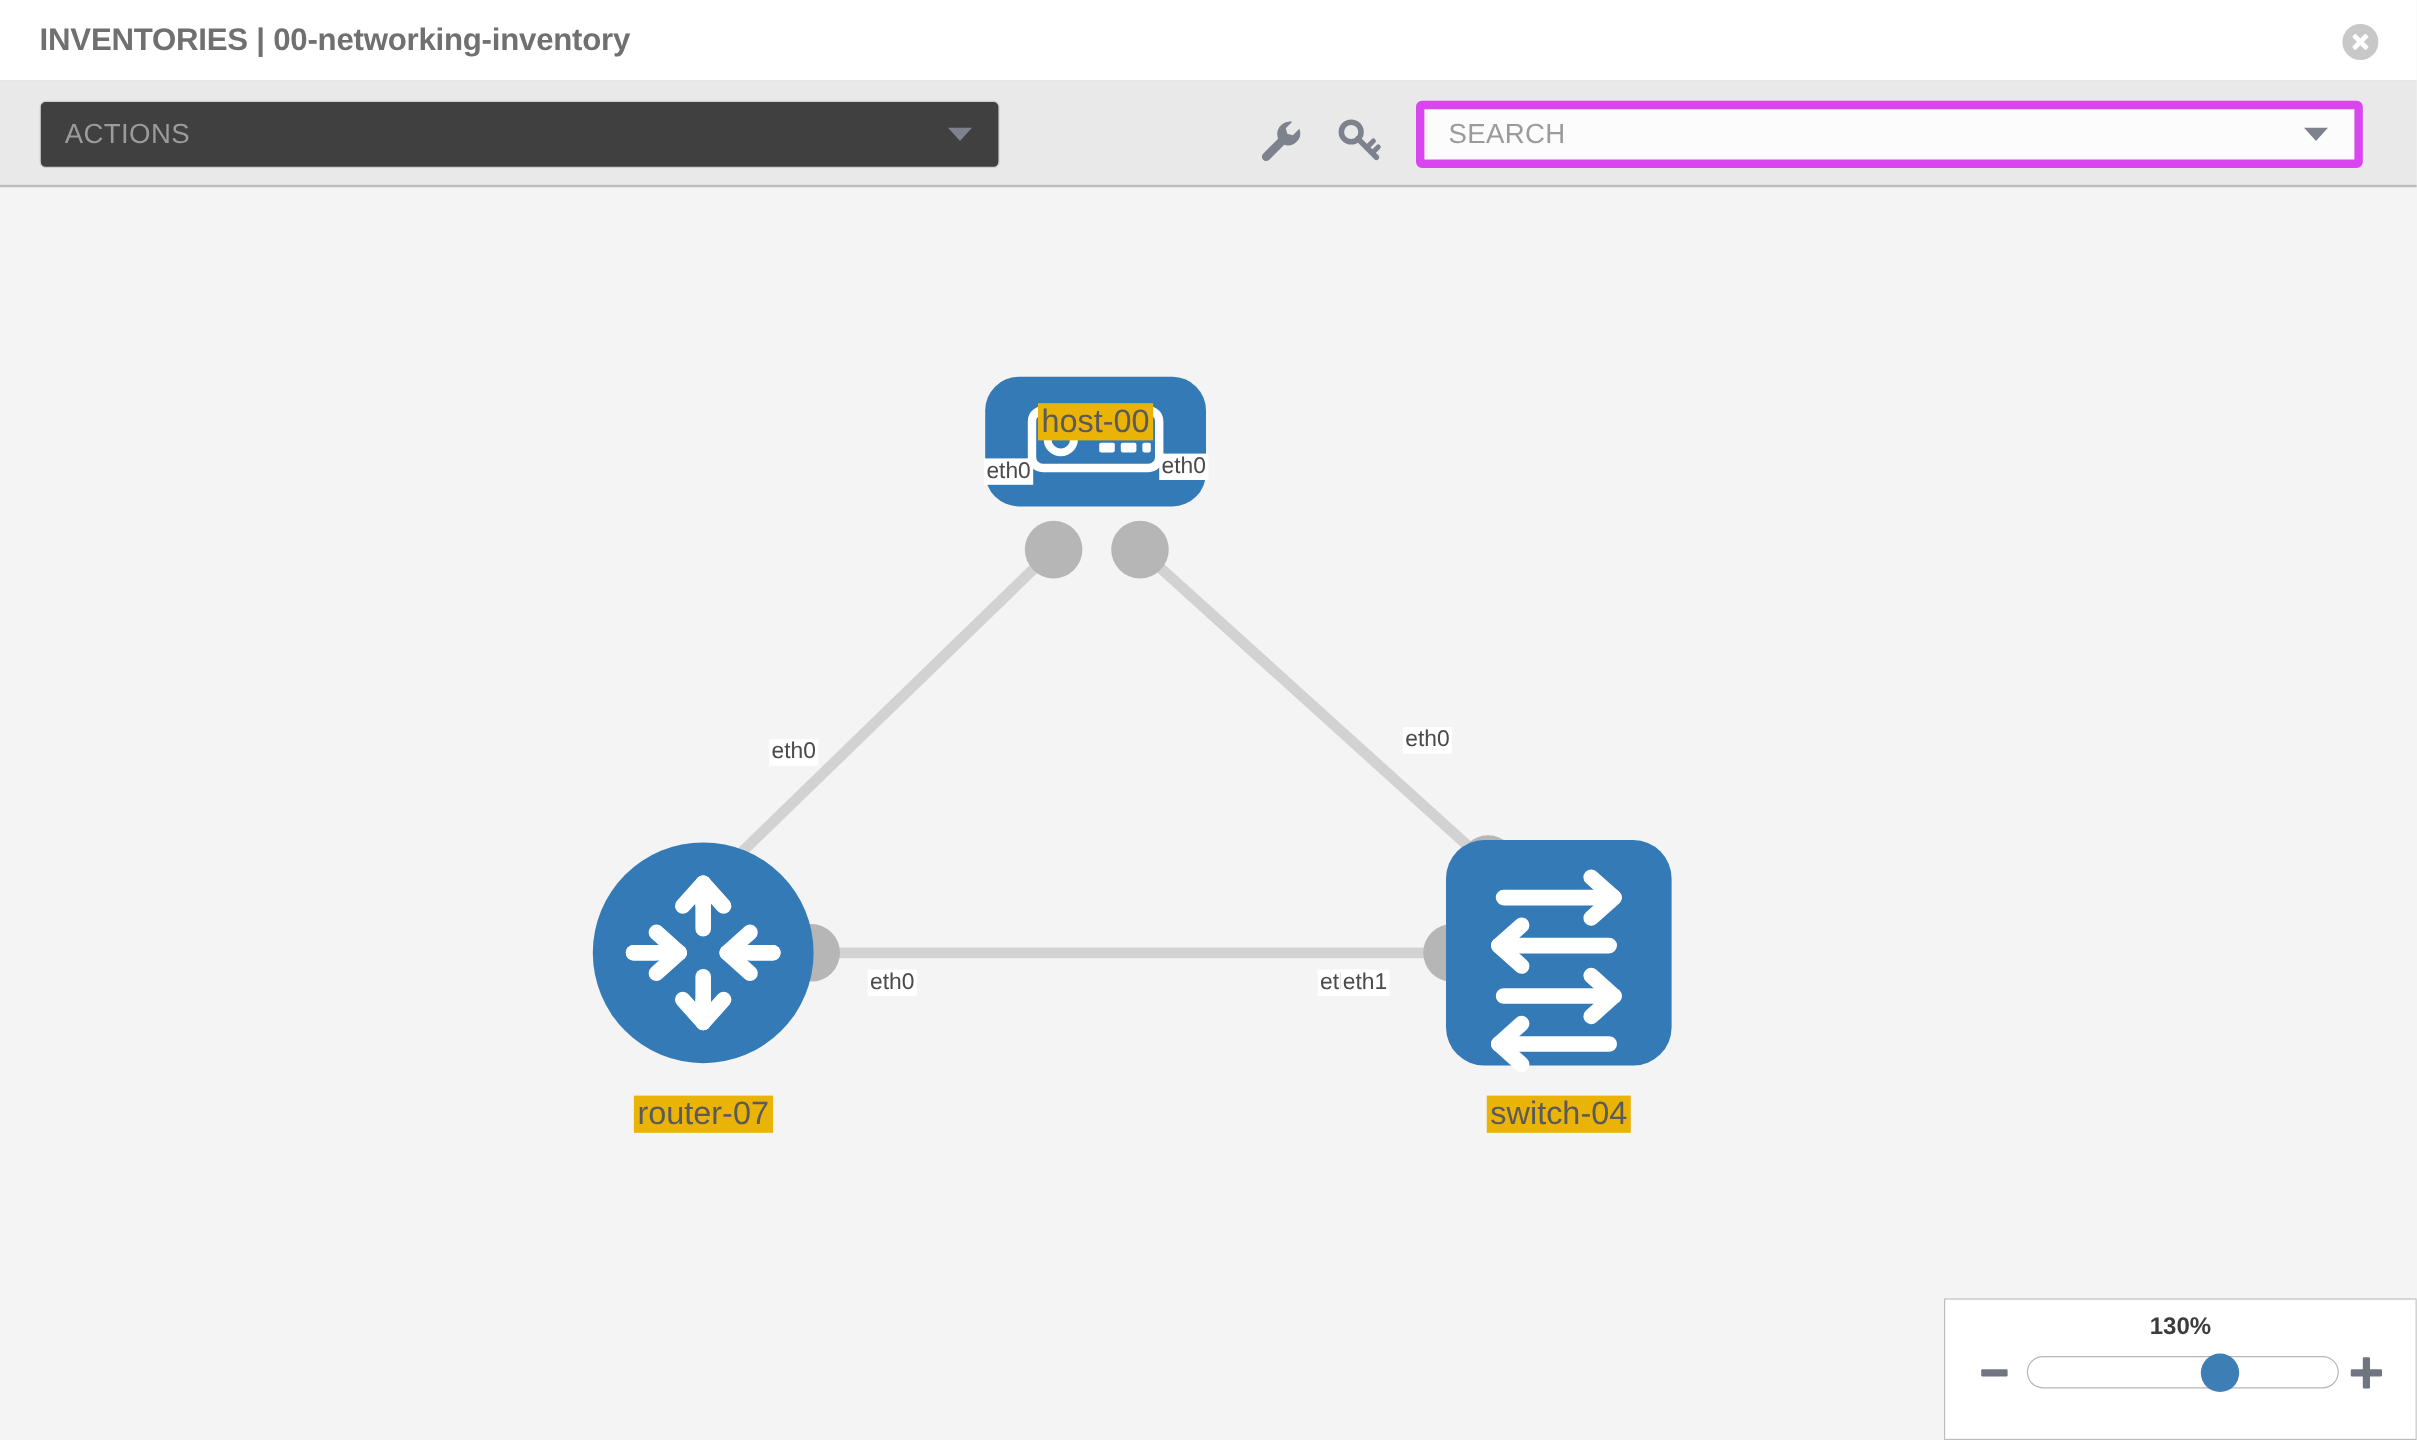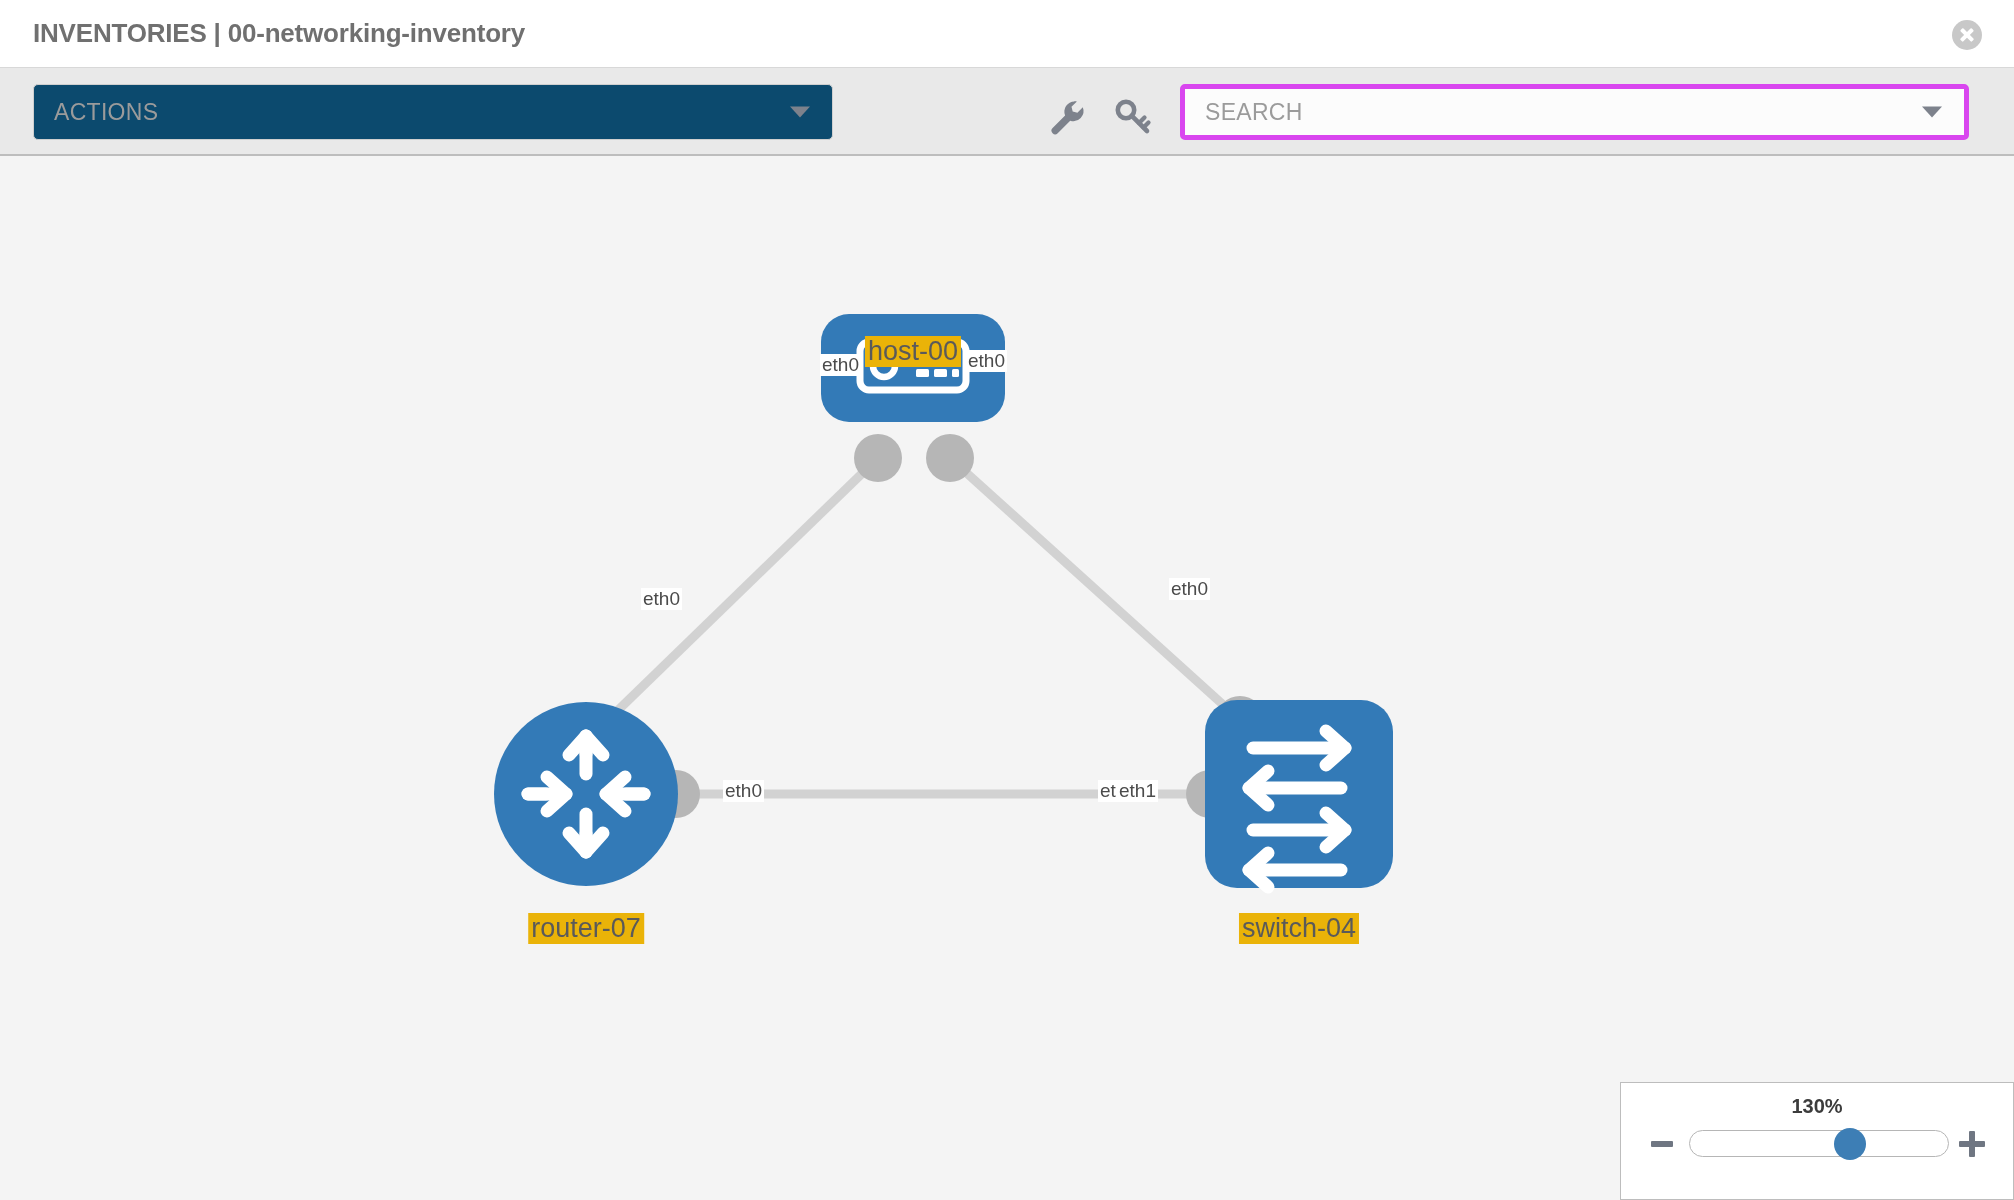--- a/index.html
+++ b/index.html
@@ -36,42 +36,42 @@
   .close-btn::after  { transform: translate(-50%,-50%) rotate(-45deg); }
 
   
   .toolbar {
     position: absolute; left: 0; top: 68px; width: 2014px; height: 88px;
     background: #e9e9e9; border-bottom: 2px solid #bdbdbd;
   }
   .actions-select {
     position: absolute; left: 33px; top: 84px;
     width: 800px; height: 56px;
-    background: #0c4a6e; border: 1px solid #cfcfcf; border-radius: 5px;
+    background: #404040; border: 1px solid #cfcfcf; border-radius: 5px;
     cursor: pointer;
   }
   .actions-label {
     position: absolute; left: 20px; top: 50%; transform: translateY(-50%);
     font-size: 23px; color: #9b9b9b; letter-spacing: 0.3px;
   }
   .caret {
     position: absolute; right: 22px; top: 50%; transform: translateY(-50%);
     width: 0; height: 0;
     border-left: 10px solid transparent; border-right: 10px solid transparent;
     border-top: 11px solid #7d828c;
   }
   .tool-icon {
     position: absolute; top: 96px; width: 42px; height: 42px; cursor: pointer;
   }
   .wrench-icon { left: 1045px; }
   .key-icon    { left: 1112px; }
   .search-box {
     position: absolute; left: 1180px; top: 84px;
     width: 789px; height: 56px;
-    background: #fcfcfc; border: 5px solid #d946ef; border-radius: 5px;
+    background: #fcfcfc; border: 7px solid #d946ef; border-radius: 5px;
     cursor: text;
   }
   .search-placeholder {
     position: absolute; left: 20px; top: 50%; transform: translateY(-50%);
     font-size: 23px; color: #9b9b9b; letter-spacing: 0.3px;
   }
 
   
   .canvas {
     position: absolute; left: 0; top: 158px; width: 2014px; height: 1042px;
@@ -79,21 +79,21 @@
   }
   .topo-svg { position: absolute; left: 0; top: 0; width: 2014px; height: 1042px; }
 
   .node-label {
     position: absolute; font-size: 27px; color: #5a5a5a;
     background: #eab308; padding: 0 3px; white-space: nowrap;
     transform: translateX(-50%);
   }
   .port-label {
     position: absolute; font-size: 19px; color: #4b4b4b;
-    background: #ffffff; padding: 0 2px; white-space: nowrap;
+    background: #ffffff; padding: 0 2px; white-space: nowrap; margin-top: 28px;
   }
 
   
   .zoom-panel {
     position: absolute; left: 1620px; top: 1082px;
     width: 394px; height: 118px;
     background: #ffffff; border: 1px solid #bdbdbd; font-weight: bold;
   }
   .zoom-value {
     position: absolute; left: 0; right: 0; top: 12px;

